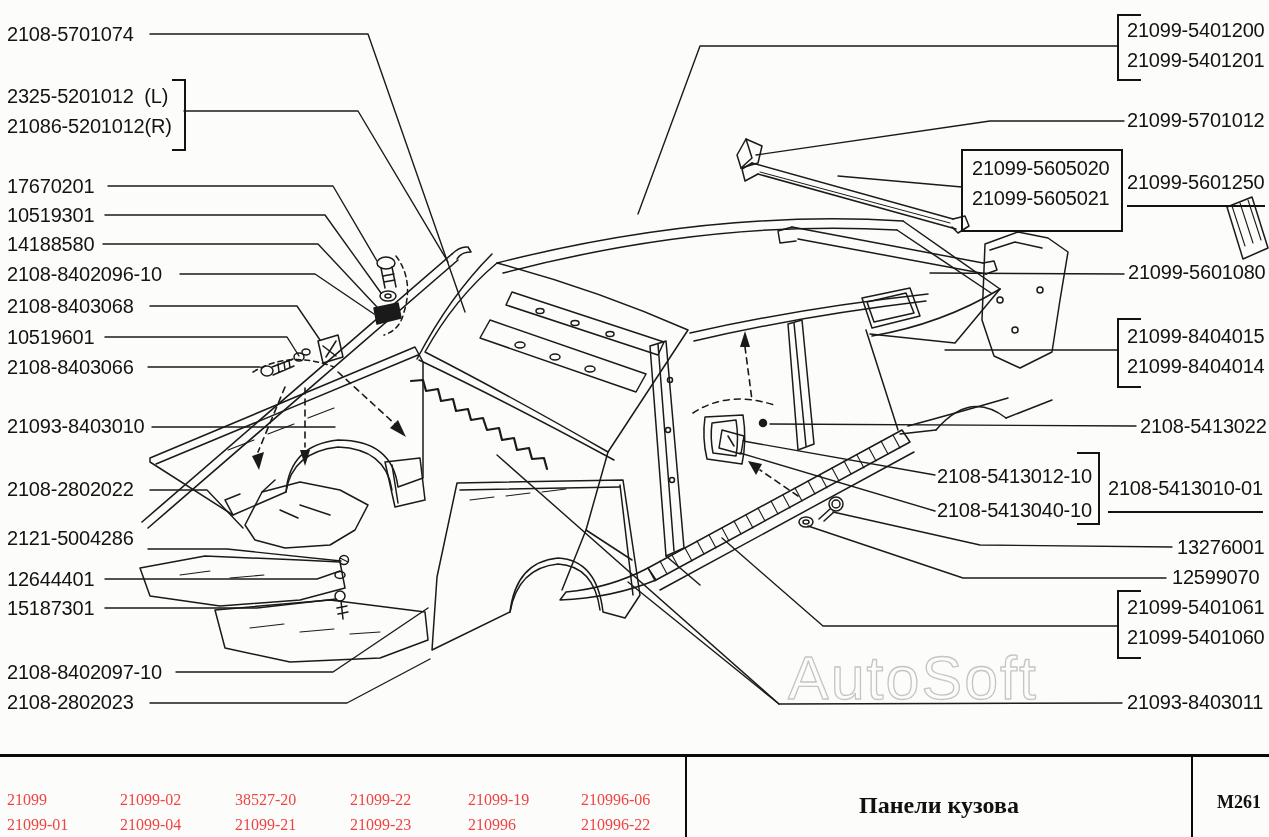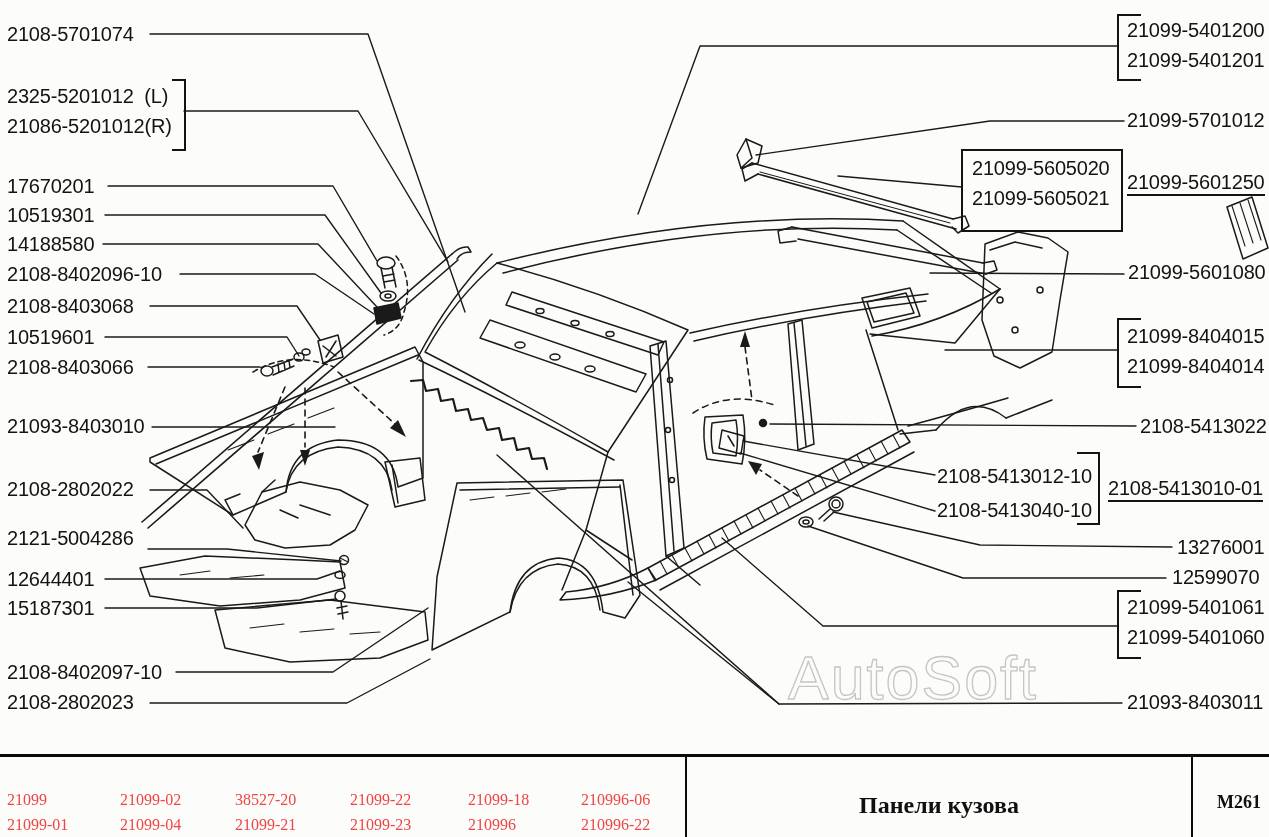--- a/index.html
+++ b/index.html
@@ -1,21 +1,21 @@
 <!DOCTYPE html>
 <html><head>
 <meta charset="utf-8">
 <style>
   html,body{margin:0;padding:0;}
   #page{position:relative;width:1269px;height:837px;background:#fcfcfa;overflow:hidden;
         font-family:"Liberation Sans",sans-serif;color:#111;}
   #art{position:absolute;left:0;top:0;}
   .lbl{position:absolute;font-size:20px;line-height:20px;letter-spacing:-0.2px;
        white-space:pre;color:#131313;}
-  .ul{border-bottom:2px solid #131313;padding-bottom:2px;}
+  .ul{border-bottom:2px solid #131313;padding-bottom:13px;}
   .bracket{position:absolute;border-color:#131313;border-style:solid;border-width:0;}
   .br-open-left{border-top-width:2px;border-bottom-width:2px;border-right-width:2px;}
   .br-open-right{border-top-width:2px;border-bottom-width:2px;border-left-width:2px;}
   .box{position:absolute;border:2px solid #131313;}
   #footer{position:absolute;left:0;top:754px;width:1269px;height:83px;border-top:3px solid #0a0a0a;}
   .vdiv{position:absolute;top:754px;height:83px;width:2px;background:#0a0a0a;}
   .code{position:absolute;font-family:"Liberation Serif",serif;font-size:16px;line-height:18px;color:#ef4444;}
   #panel-title{position:absolute;left:687px;top:792px;width:504px;text-align:center;
         font-family:"Liberation Serif",serif;font-weight:bold;font-size:24px;color:#101010;}
   #page-code{position:absolute;left:1193px;top:792px;width:76px;text-align:center;
@@ -261,21 +261,21 @@
   <div class="bracket br-open-right" style="left:1117px;top:590px;width:22px;height:65px"></div>
 
   <div id="footer"></div>
   <div class="vdiv" style="left:685px"></div>
   <div class="vdiv" style="left:1191px"></div>
 
   <span class="code" style="left:7px;top:791px">21099</span>
   <span class="code" style="left:120px;top:791px">21099-02</span>
   <span class="code" style="left:235px;top:791px">38527-20</span>
   <span class="code" style="left:350px;top:791px">21099-22</span>
-  <span class="code" style="left:468px;top:791px">21099-18</span>
+  <span class="code" style="left:468px;top:791px">21099-19</span>
   <span class="code" style="left:581px;top:791px">210996-06</span>
 
   <span class="code" style="left:7px;top:816px">21099-01</span>
   <span class="code" style="left:120px;top:816px">21099-04</span>
   <span class="code" style="left:235px;top:816px">21099-21</span>
   <span class="code" style="left:350px;top:816px">21099-23</span>
   <span class="code" style="left:468px;top:816px">210996</span>
   <span class="code" style="left:581px;top:816px">210996-22</span>
 
   <div id="panel-title">Панели кузова</div>

